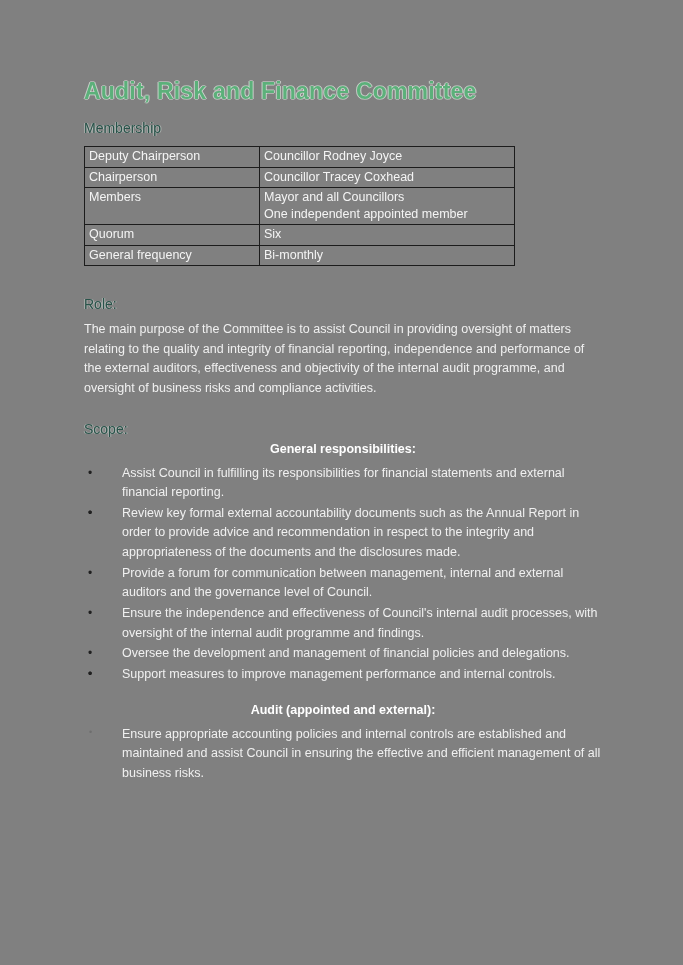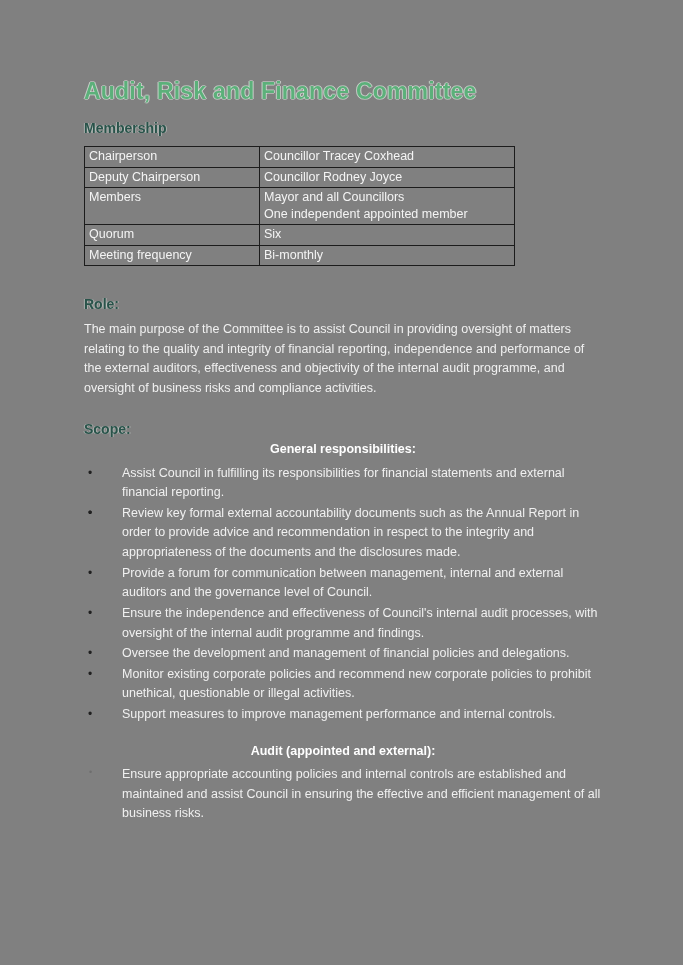--- a/index.html
+++ b/index.html
@@ -33,21 +33,21 @@
     text-shadow:
        1px  0   0 rgba(245,250,245,0.55),
       -1px  0   0 rgba(245,250,245,0.55),
        0    1px 0 rgba(245,250,245,0.40),
        0   -1px 0 rgba(245,250,245,0.40);
   }
 
   
   .section-heading {
     font-size: 14px;
-    font-weight: bold;
+    font-weight: normal;
     color: #29534a;
     margin: 8px 0 9px 0;
     line-height: 1.2;
     text-shadow:
        1px 0 0 rgba(230,240,236,0.40),
       -1px 0 0 rgba(230,240,236,0.40);
   }
   .section-heading.role    { margin-top: 30px; margin-bottom: 7px; }
   .section-heading.scope   { margin-top: 22px; margin-bottom: 4px; }
 
@@ -124,46 +124,46 @@
 
 <div class="page">
 
   <h1 class="doc-title">Audit, Risk and Finance Committee</h1>
 
   <h2 class="section-heading membership">Membership</h2>
 
   <table class="membership-table">
     <tbody>
       <tr>
+        <td class="label-col">Deputy Chairperson</td>
+        <td class="value-col">
+          <span class="line">Councillor Rodney Joyce</span>
+        </td>
+      </tr>
+      <tr>
         <td class="label-col">Chairperson</td>
         <td class="value-col">
           <span class="line">Councillor Tracey Coxhead</span>
-        </td>
-      </tr>
-      <tr>
-        <td class="label-col">Deputy Chairperson</td>
-        <td class="value-col">
-          <span class="line">Councillor Rodney Joyce</span>
         </td>
       </tr>
       <tr>
         <td class="label-col">Members</td>
         <td class="value-col">
           <span class="line">Mayor and all Councillors</span>
           <span class="line">One independent appointed member</span>
         </td>
       </tr>
       <tr>
         <td class="label-col">Quorum</td>
         <td class="value-col">
           <span class="line">Six</span>
         </td>
       </tr>
       <tr>
-        <td class="label-col">Meeting frequency</td>
+        <td class="label-col">General frequency</td>
         <td class="value-col">
           <span class="line">Bi-monthly</span>
         </td>
       </tr>
     </tbody>
   </table>
 
   <h2 class="section-heading role">Role:</h2>
 
   <p class="body-text">The main purpose of the Committee is to assist Council in providing oversight of matters relating to the quality and integrity of financial reporting, independence and performance of the external auditors, effectiveness and objectivity of the internal audit programme, and oversight of business risks and compliance activities.</p>
@@ -191,21 +191,20 @@
     <li>
       <span class="bullet-marker">•</span>
       <span>Ensure the independence and effectiveness of Council's internal audit processes, with oversight of the internal audit programme and findings.</span>
     </li>
     <li>
       <span class="bullet-marker">•</span>
       <span>Oversee the development and management of financial policies and delegations.</span>
     </li>
     <li>
       <span class="bullet-marker">•</span>
-      <span>Monitor existing corporate policies and recommend new corporate policies to prohibit unethical, questionable or illegal activities.</span>
     </li>
     <li>
       <span class="bullet-marker">•</span>
       <span>Support measures to improve management performance and internal controls.</span>
     </li>
   </ul>
 
   <h3 class="sub-heading audit">Audit (appointed and external):</h3>
 
   <ul class="bullets audit-list">

